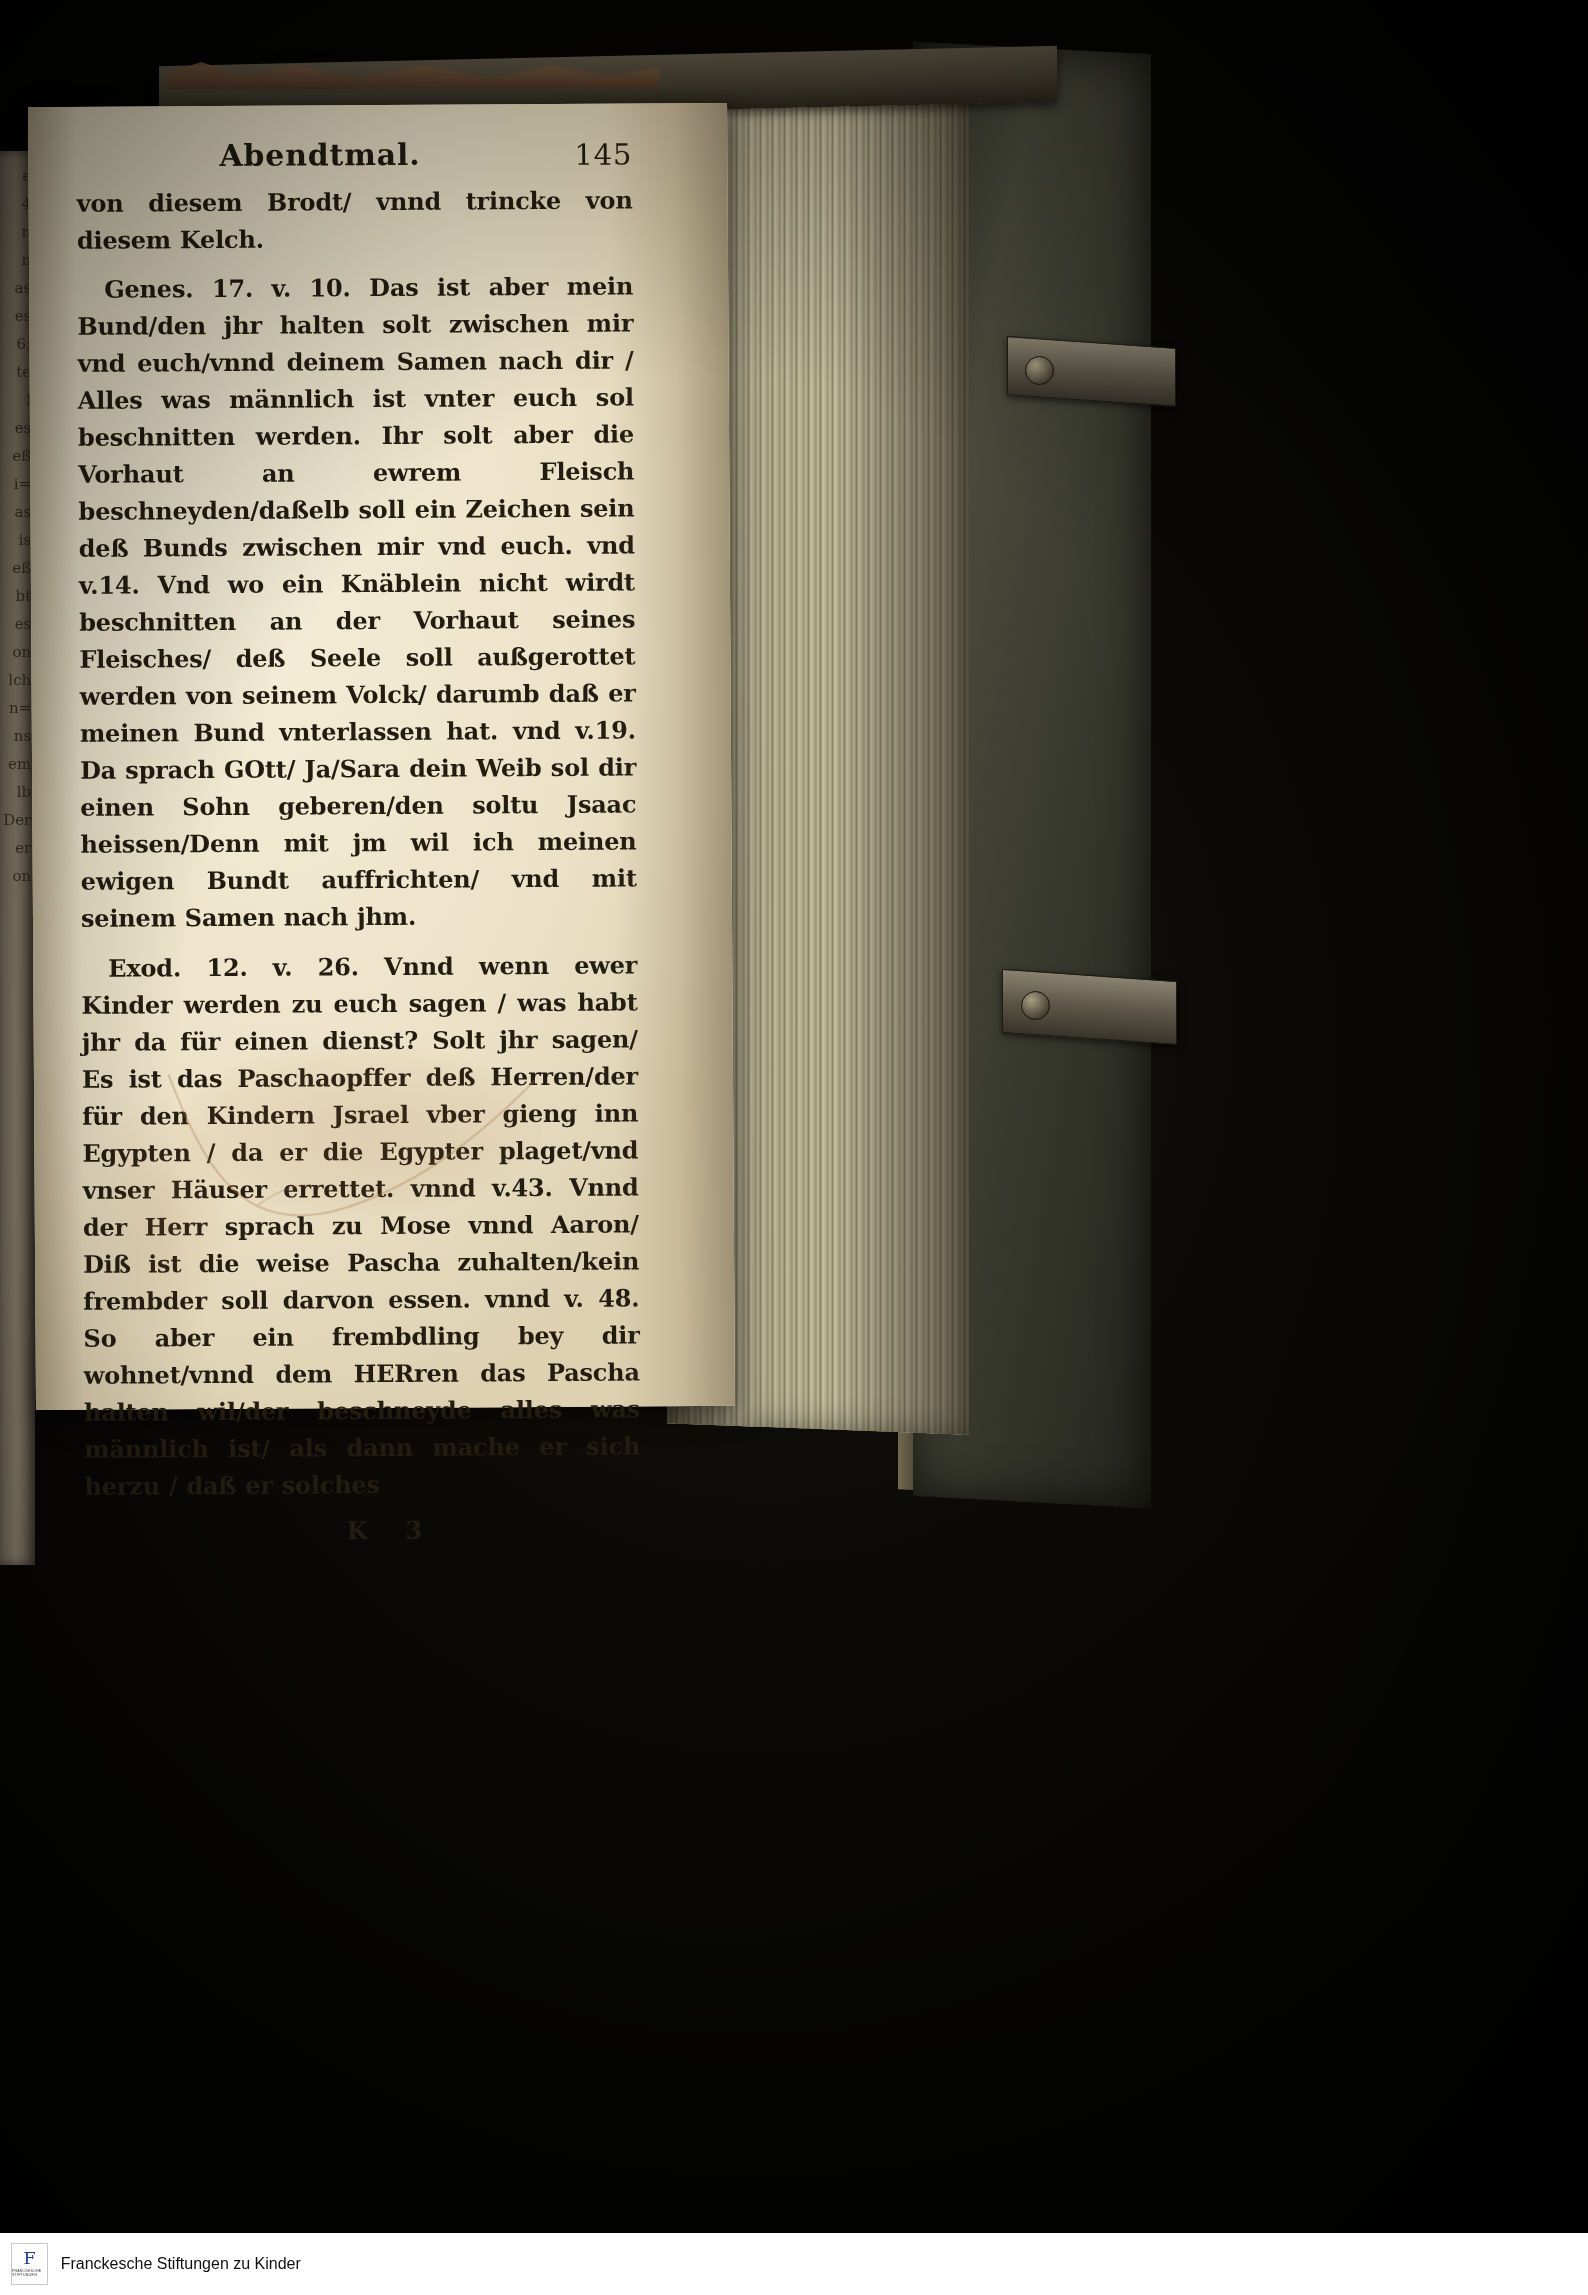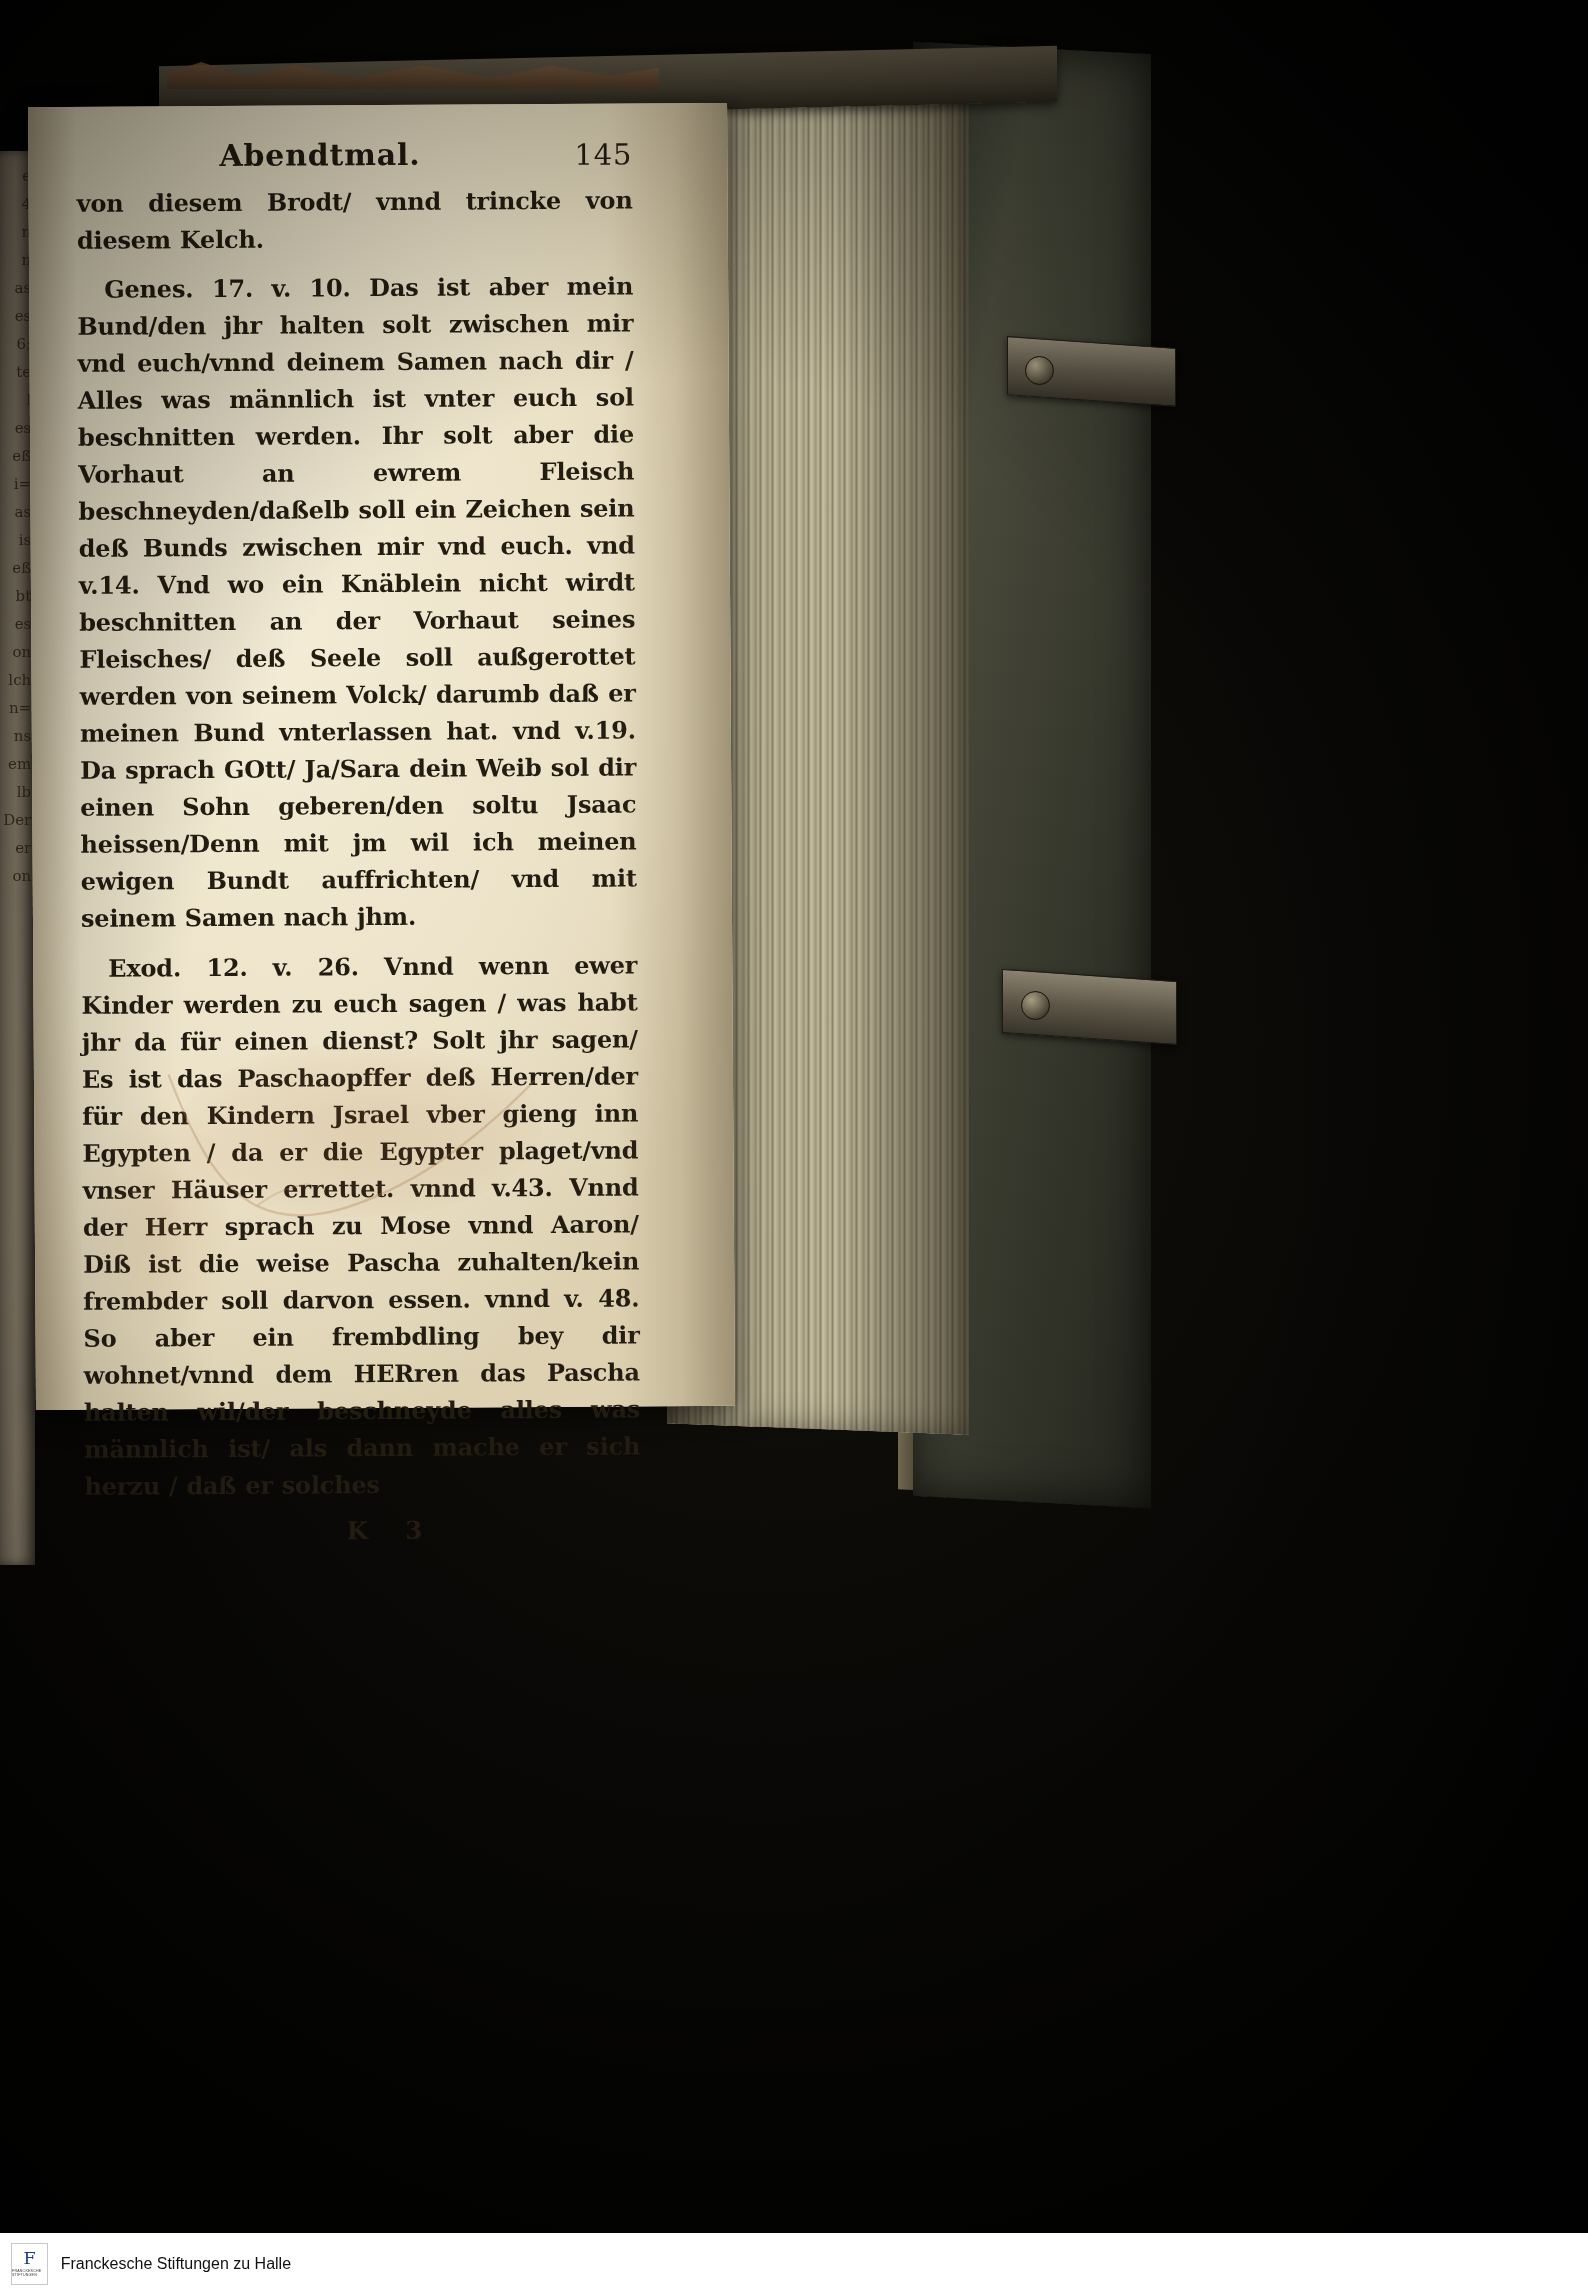--- a/index.html
+++ b/index.html
@@ -388,15 +388,15 @@
   </div>
 
   <div id="vignette"></div>
 </div>
 
 <div id="credit-bar">
   <div id="credit-logo">
     <span class="glyph">F</span>
     <span class="sub">FRANCKESCHE STIFTUNGEN</span>
   </div>
-  <div id="credit-text">Franckesche Stiftungen zu Halle</div>
+  <div id="credit-text">Franckesche Stiftungen zu Kinder</div>
 </div>
 
 
 </body></html>

